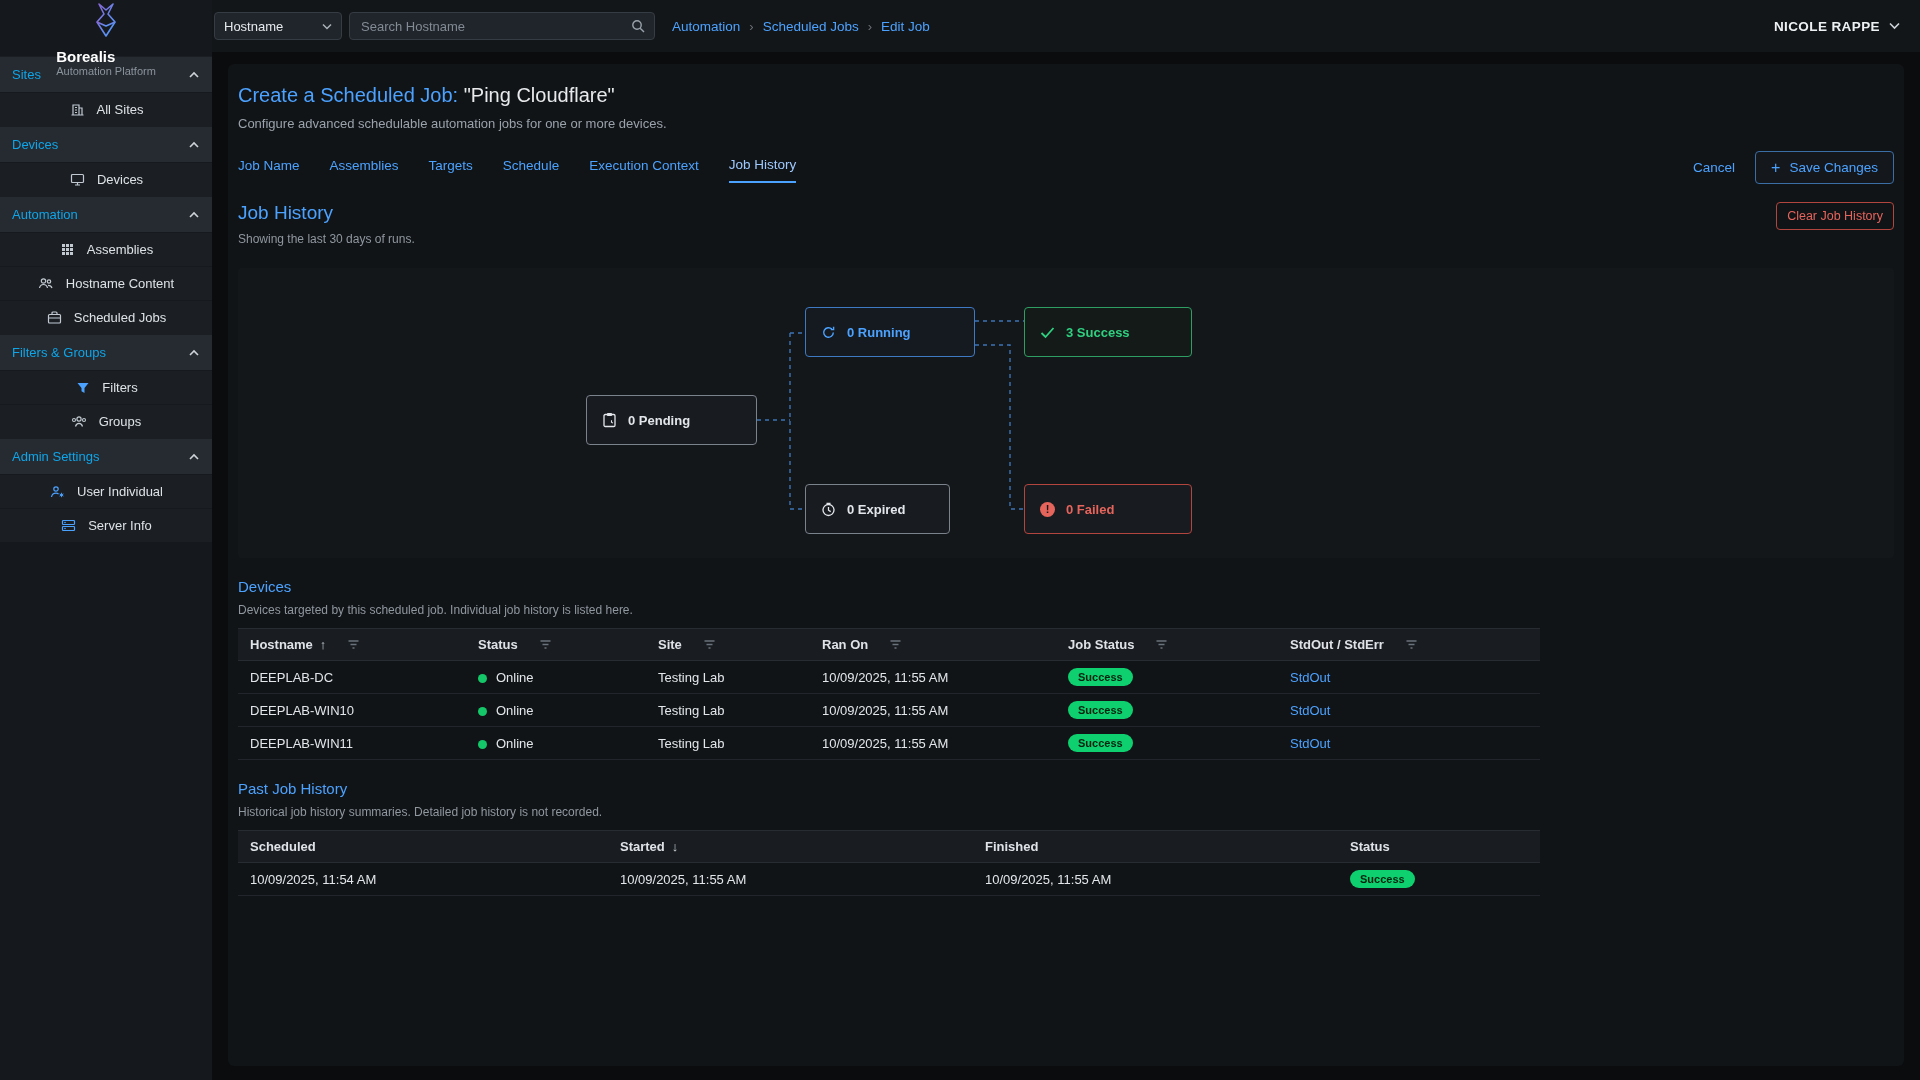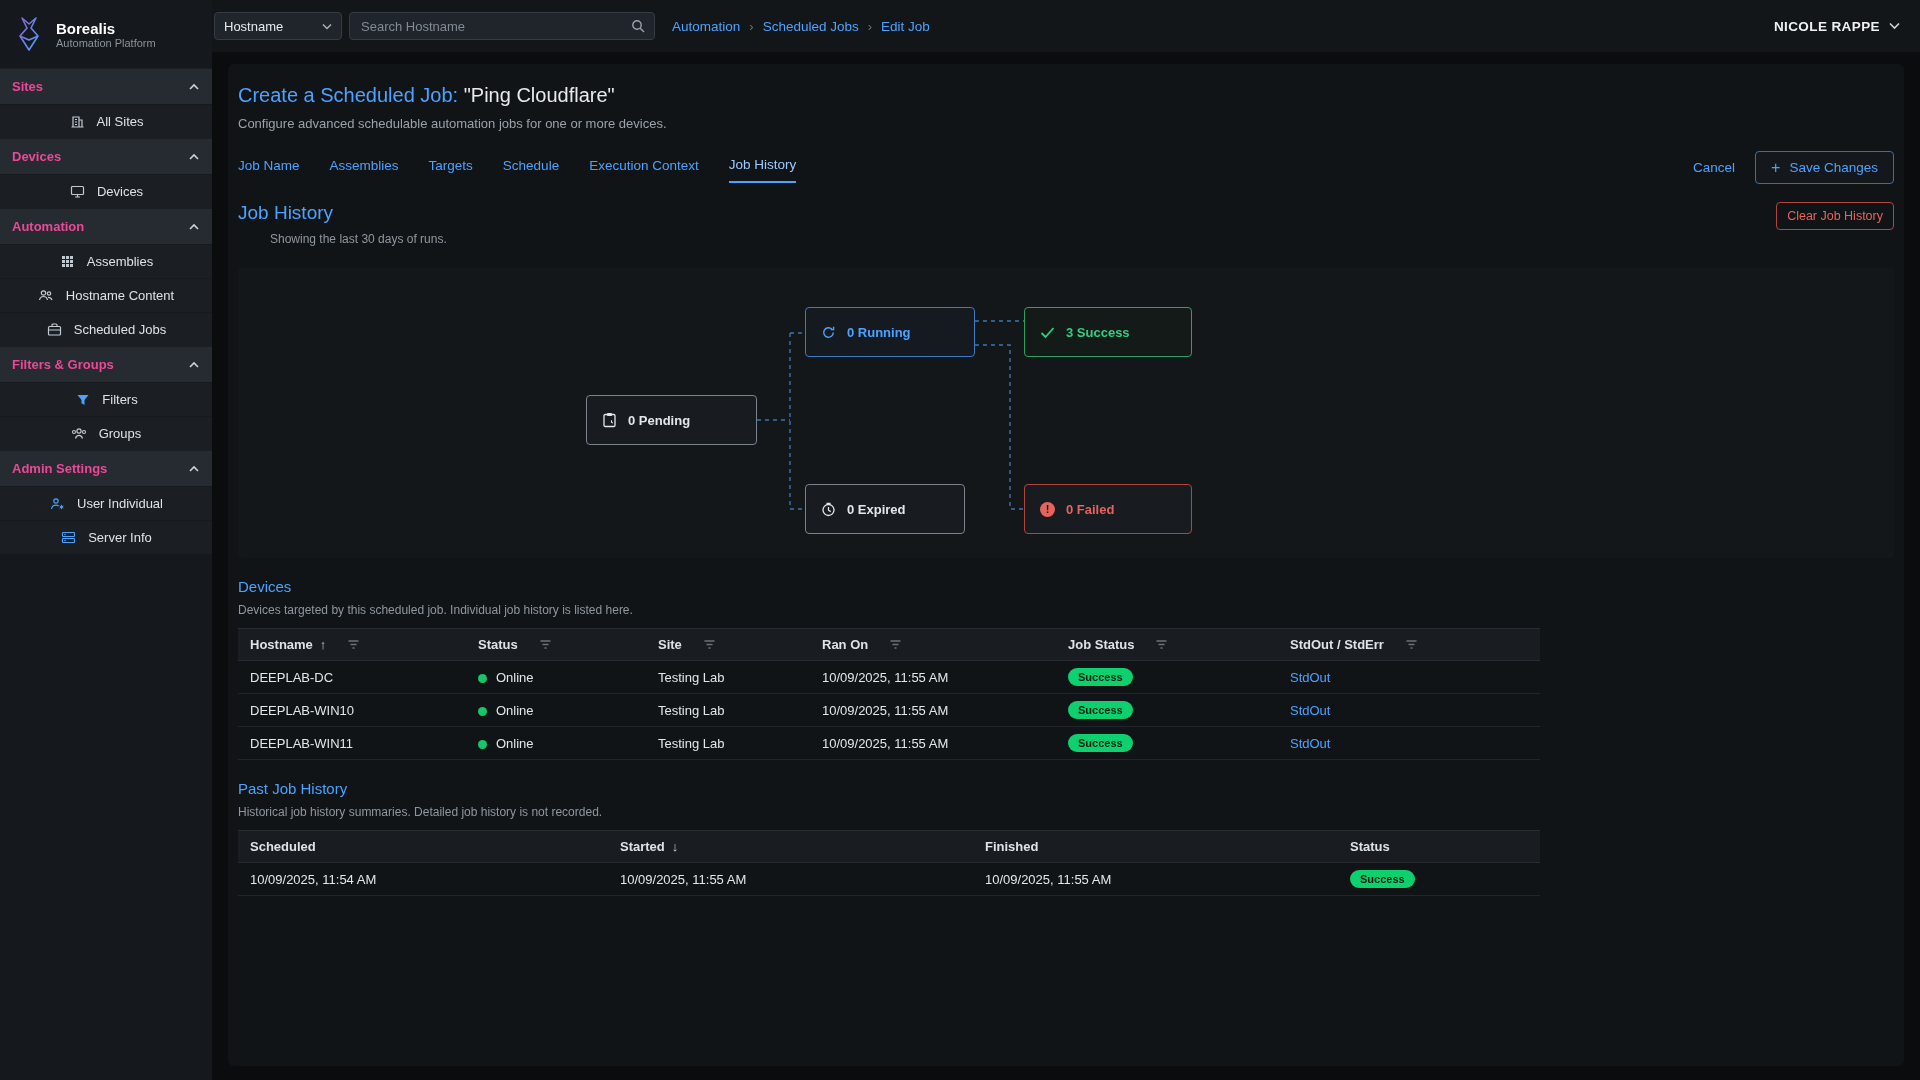--- a/index.html
+++ b/index.html
@@ -4,25 +4,25 @@
 <style>
   * { box-sizing: border-box; }
   html,body { margin:0; padding:0; }
   body {
     width:1920px; height:1080px; overflow:hidden; position:relative;
     background:#0a0c0e; color:#dfe3e8;
     font-family:"Liberation Sans", sans-serif; font-size:13px;
   }
   
   .sidebar { position:absolute; left:0; top:0; width:212px; height:1080px; background:#15181c; }
-  .brand { height:68px; display:flex; align-items:center; gap:8px; padding:0 10px; }
+  .brand { height:56px; display:flex; align-items:center; gap:8px; padding:0 10px;flex-direction:column; }
   .brand-name { color:#ffffff; font-weight:bold; font-size:15px; line-height:17px; }
   .brand-sub  { color:#8b939c; font-size:11px; }
   .side-section-header {
-    background:#262b31; color:#ec4899; font-weight:bold; font-size:13px;
+    background:#262b31; color:#0ea5e9; font-weight:normal; font-size:13px;
     padding:10px 12px; display:flex; align-items:center; justify-content:space-between;
     border-top:1px solid #1b1f24; cursor:pointer;
   }
   .side-item {
     background:#1b1f24; color:#dde2e7; font-size:13px;
     padding:9px 14px; display:flex; align-items:center; gap:11px;
     border-top:1px solid #16191d; cursor:pointer;justify-content:center;
   }
   .side-item .icn { color:#c2c9d1; display:flex; width:17px; justify-content:center; }
   .chev { color:#cdd3d9; display:flex; }
@@ -56,33 +56,33 @@
   .tabs-row { display:flex; align-items:center; margin-top:20px; }
   .tab { color:#4ca2ff; font-size:13.5px; padding:4px 0 9px; margin-right:30px; cursor:pointer; }
   .tab.active { color:#9ec9ff; border-bottom:2px solid #4ca2ff; }
   .cancel-link { margin-left:auto; color:#4ca2ff; font-size:13.5px; margin-right:20px; cursor:pointer; }
   .save-btn {
     border:1px solid #3a6ea5; color:#4ca2ff; background:#14181d; border-radius:4px;
     padding:8px 15px; font-size:13.5px; display:flex; gap:9px; align-items:center; cursor:pointer;
   }
   .section-head { display:flex; justify-content:space-between; align-items:flex-start; margin-top:18px; }
   .jh-title { color:#4ca2ff; font-size:19px; }
-  .jh-sub   { color:#8f979f; font-size:12px; margin-top:8px;margin-left:32px; }
+  .jh-sub   { color:#8f979f; font-size:12px; margin-top:8px; }
   .clear-btn { border:1px solid #b3453f; color:#e5645c; font-size:12.5px; padding:6px 10px; border-radius:4px; background:transparent; cursor:pointer; }
   
   .flow { position:relative; height:290px; margin-top:22px; background:#14171a; border-radius:4px; }
   .flow svg.connectors { position:absolute; left:0; top:0; }
   .node {
     position:absolute; height:50px; border:1px solid; border-radius:4px; background:#181b1f;
     display:flex; align-items:center; gap:11px; padding:0 15px; font-size:13px; font-weight:bold;
   }
   .node-pending { left:348px; top:127px; width:171px; border-color:#7a828c; color:#e3e7eb; }
   .node-running { left:567px; top:39px;  width:170px; border-color:#3e79c4; color:#4ca2ff; background:#151a21; }
   .node-success { left:786px; top:39px;  width:168px; border-color:#2f9e63; color:#2fd080; background:#141a18; }
-  .node-expired { left:567px; top:216px; width:160px; border-color:#7a828c; color:#e3e7eb; }
+  .node-expired { left:567px; top:216px; width:145px; border-color:#7a828c; color:#e3e7eb; }
   .node-failed  { left:786px; top:216px; width:168px; border-color:#b3453f; color:#e5645c; }
   
   .sub-title { color:#4ca2ff; font-size:15px; margin-top:20px; }
   .sub-desc  { color:#8f979f; font-size:12px; margin-top:8px; }
   table.data-table { border-collapse:collapse; margin-top:11px; font-size:13px; table-layout:fixed; }
   .data-table th {
     text-align:left; font-weight:bold; color:#dfe3e8; background:#191d22;
     padding:8px 12px; border-top:1px solid #272c32; border-bottom:1px solid #272c32;
   }
   .data-table td { padding:7px 12px; border-bottom:1px solid #22262c; color:#e3e6ea; }

